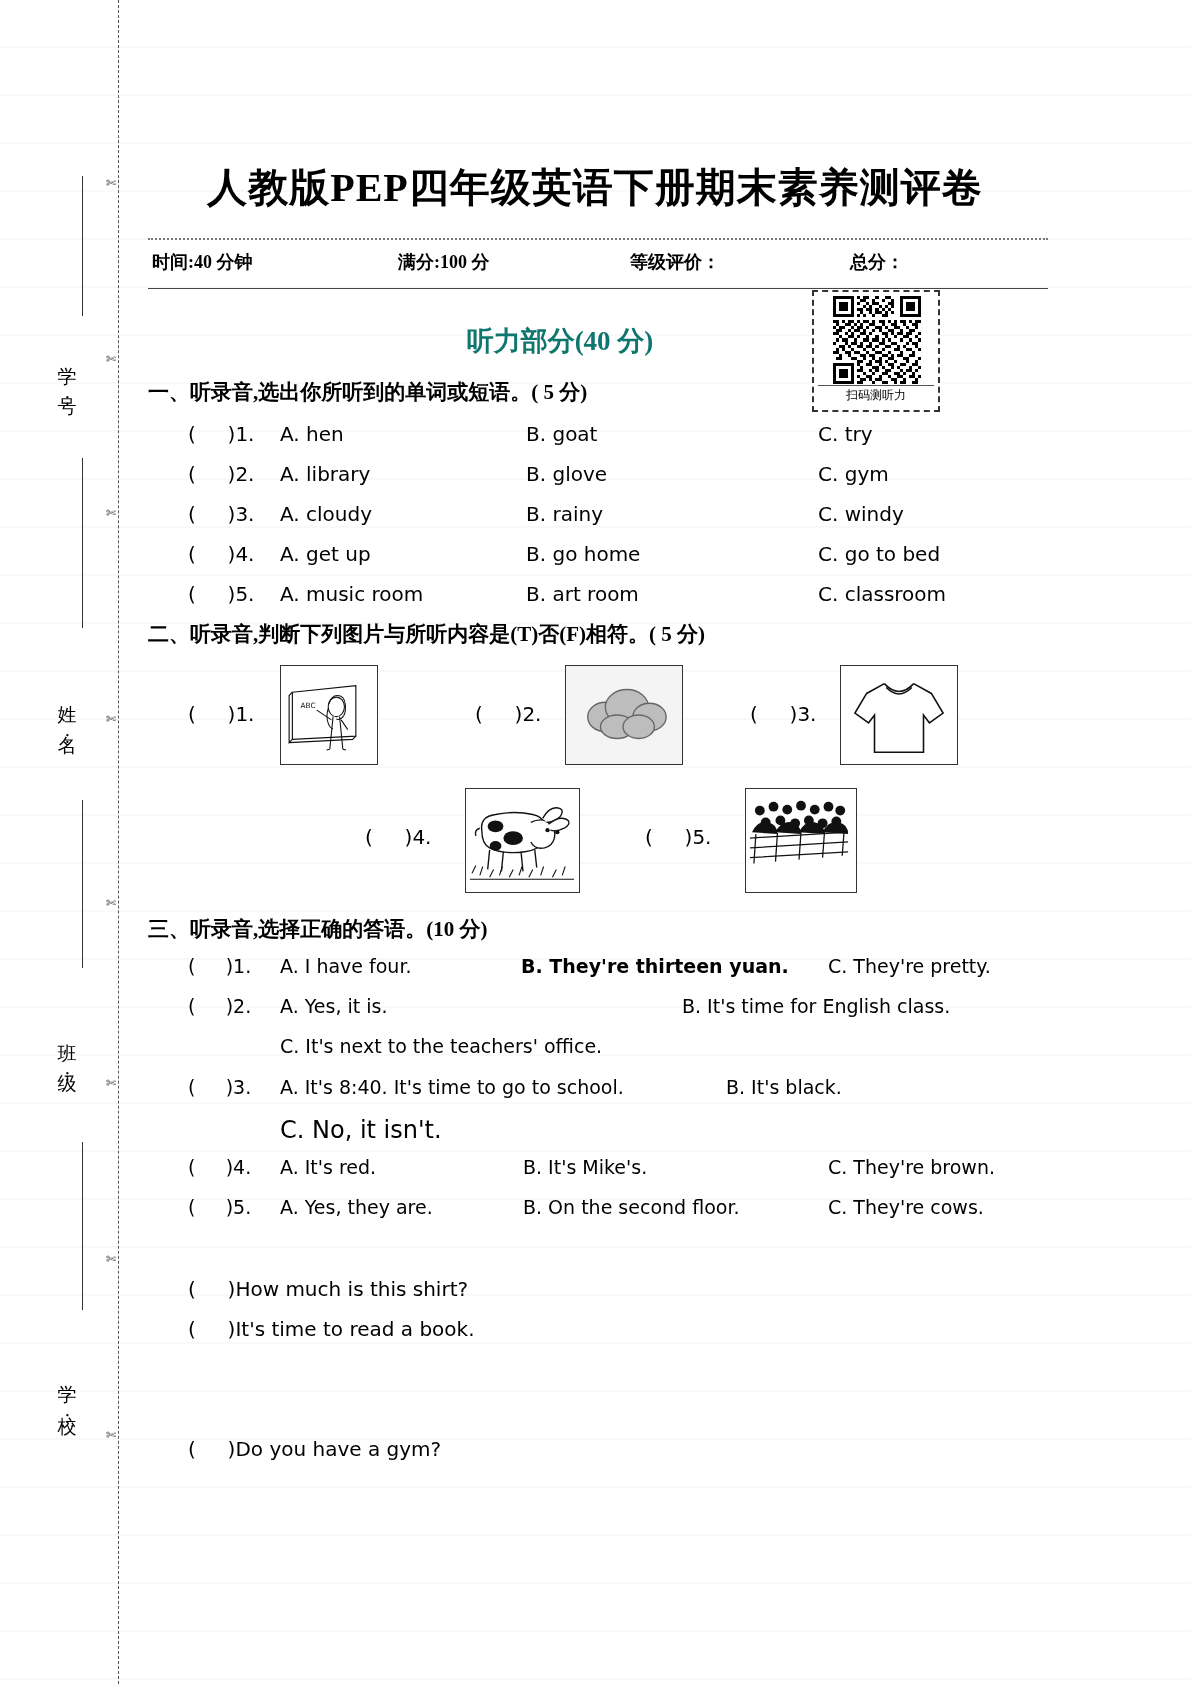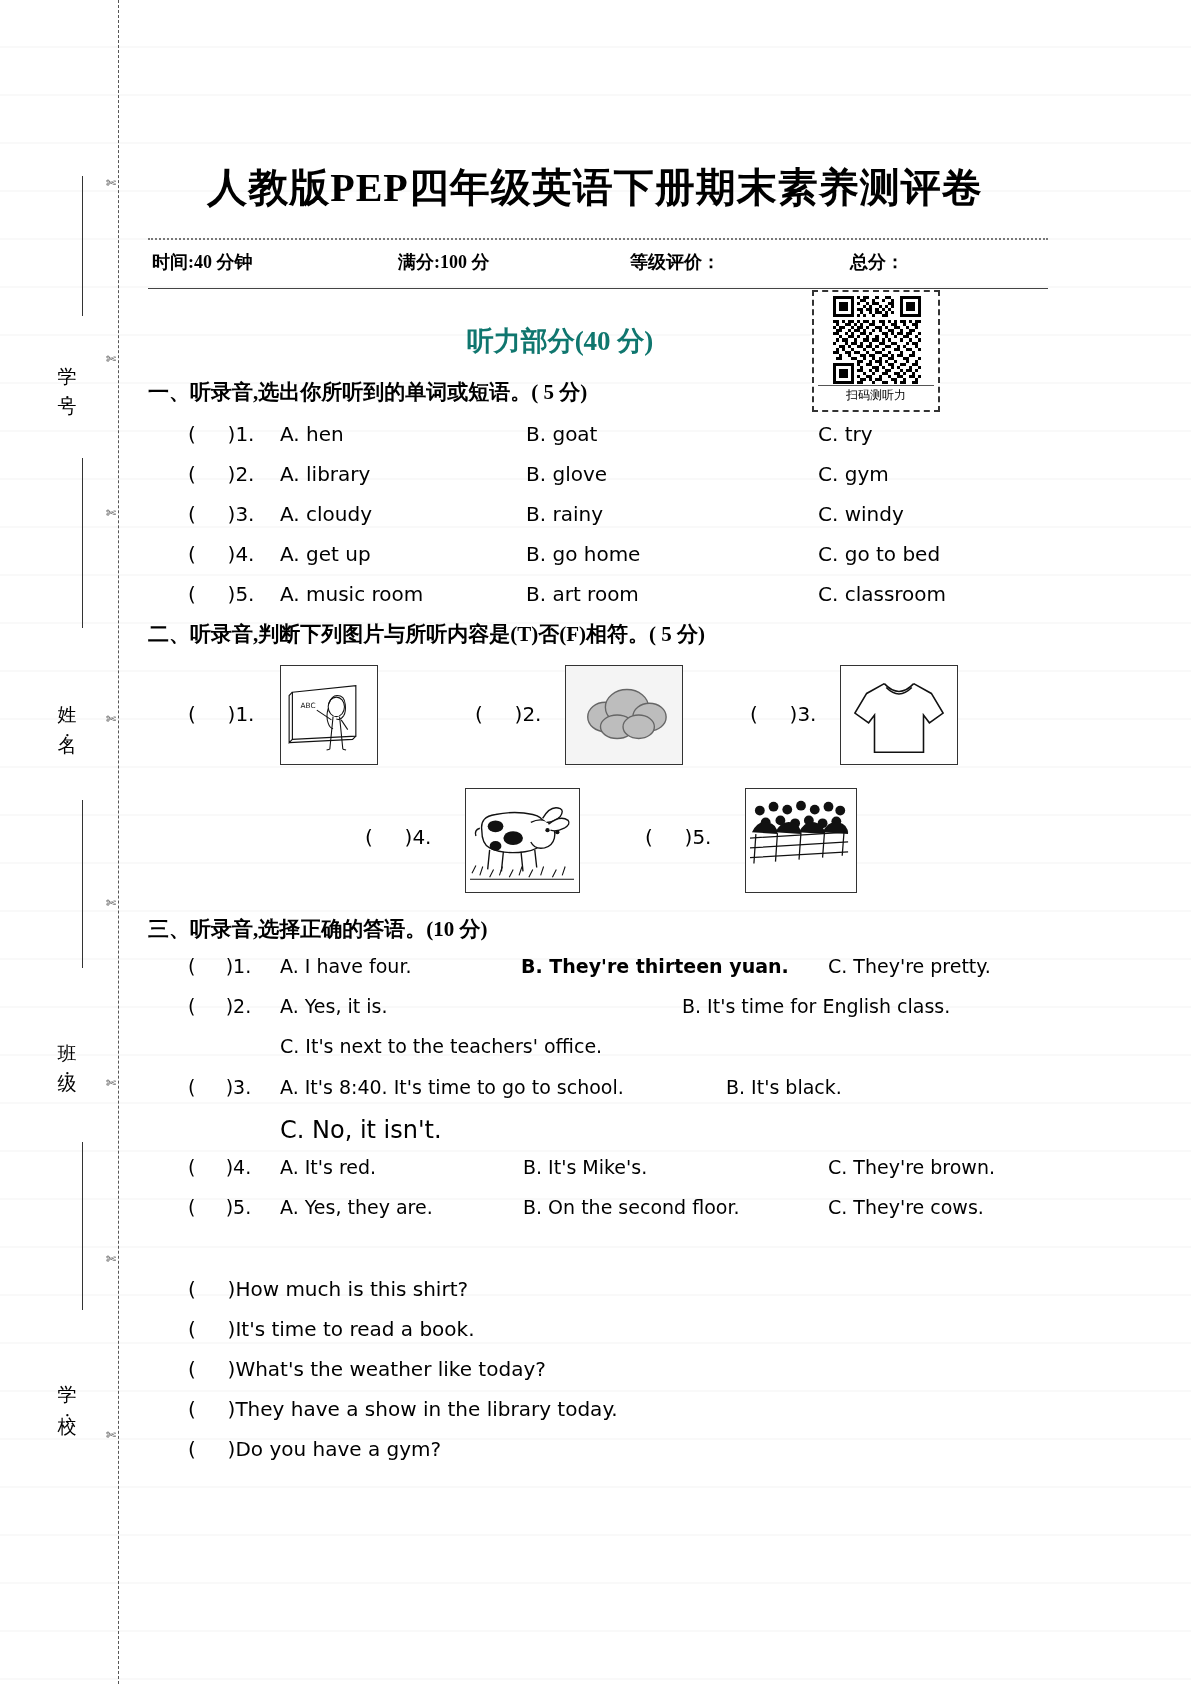--- a/index.html
+++ b/index.html
@@ -655,23 +655,17 @@
     <span class="opt" style="left:640px;">C. They're cows.</span>
   </div>
 
 
   <div class="q" style="left:48px; top:1277px;">
     <span class="paren">(&nbsp;&nbsp;&nbsp;&nbsp;&nbsp;</span><span>)How much is this shirt?</span>
   </div>
   <div class="q" style="left:48px; top:1317px;">
     <span class="paren">(&nbsp;&nbsp;&nbsp;&nbsp;&nbsp;</span><span>)It's time to read a book.</span>
   </div>
-  <div class="q" style="left:48px; top:1357px;">
-    <span class="paren">(&nbsp;&nbsp;&nbsp;&nbsp;&nbsp;</span><span>)What's the weather like today?</span>
-  </div>
-  <div class="q" style="left:48px; top:1397px;">
-    <span class="paren">(&nbsp;&nbsp;&nbsp;&nbsp;&nbsp;</span><span>)They have a show in the library today.</span>
-  </div>
   <div class="q" style="left:48px; top:1437px;">
     <span class="paren">(&nbsp;&nbsp;&nbsp;&nbsp;&nbsp;</span><span>)Do you have a gym?</span>
   </div>
 
 </div>
 
 </body></html>

